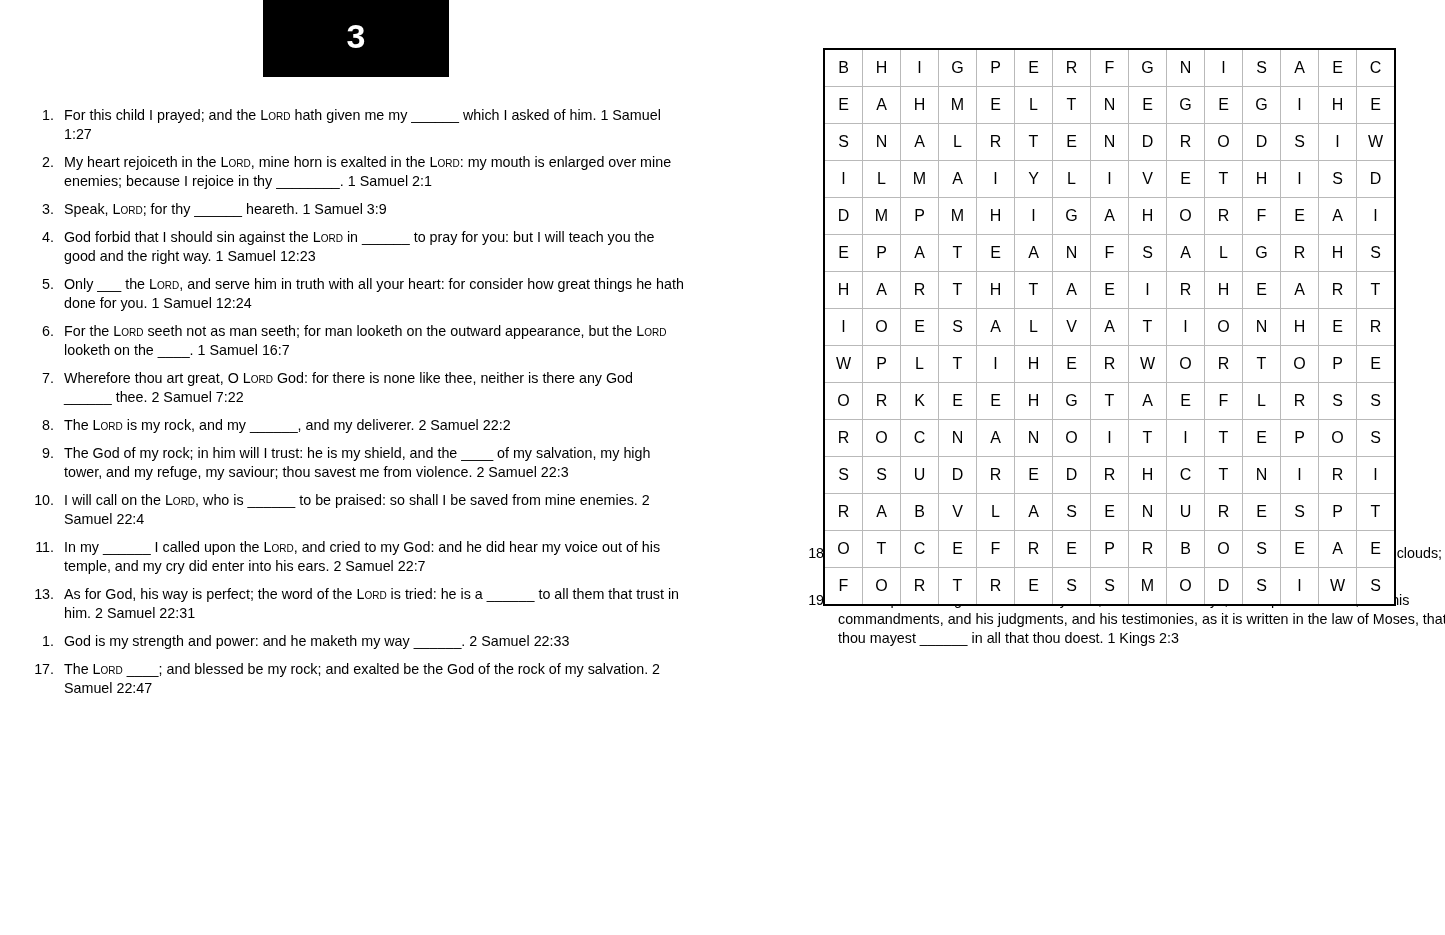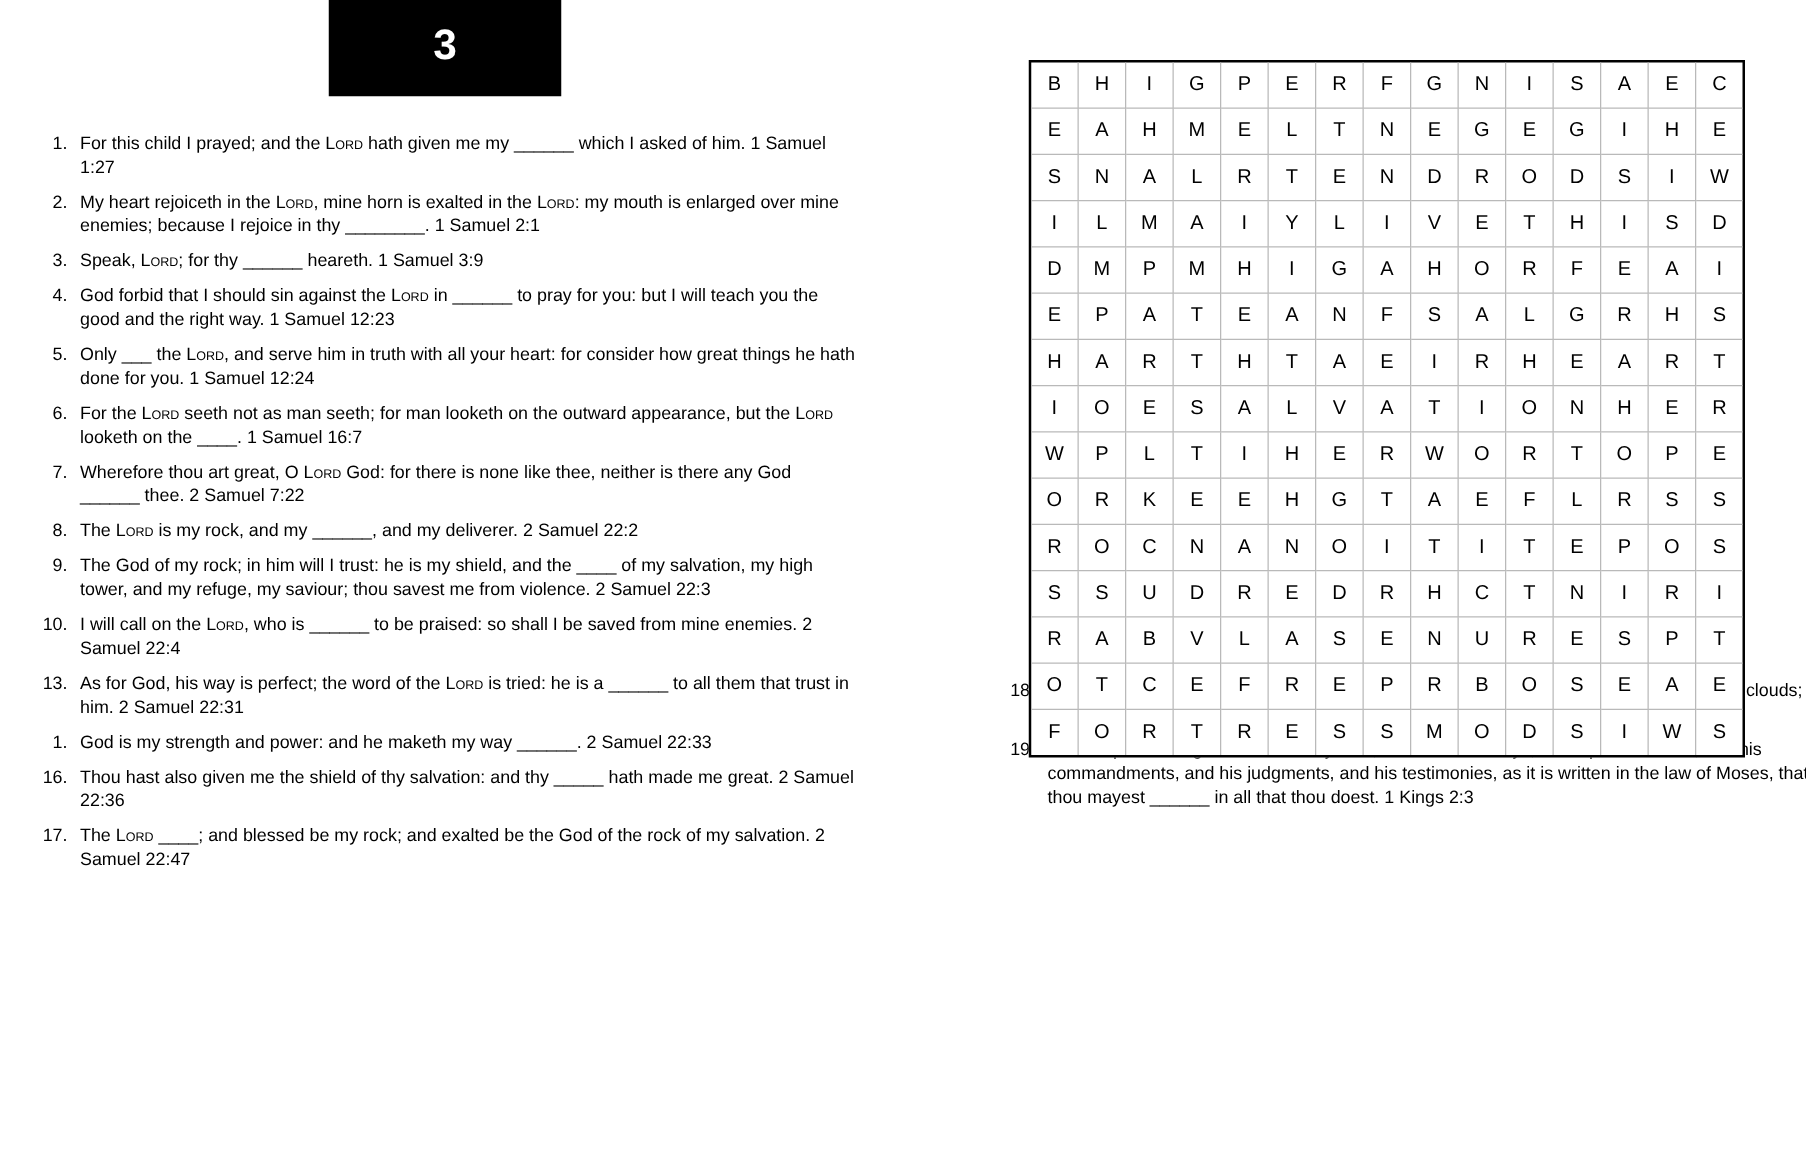--- a/index.html
+++ b/index.html
@@ -142,30 +142,30 @@
     </div>
     <div class="clue">
       <span class="idx">9.</span>
       <span class="txt">The God of my rock; in him will I trust: he is my shield, and the ____ of my salvation, my high tower, and my refuge, my saviour; thou savest me from violence. 2 Samuel 22:3</span>
     </div>
     <div class="clue">
       <span class="idx">10.</span>
       <span class="txt">I will call on the <span class="sc">Lord</span>, who is ______ to be praised: so shall I be saved from mine enemies. 2 Samuel 22:4</span>
     </div>
     <div class="clue">
+      <span class="idx">11.</span>
+      <span class="txt">In my ______ I called upon the <span class="sc">Lord</span>, and cried to my God: and he did hear my voice out of his temple, and my cry did enter into his ears. 2 Samuel 22:7</span>
+    </div>
+    <div class="clue">
       <span class="idx">13.</span>
       <span class="txt">As for God, his way is perfect; the word of the <span class="sc">Lord</span> is tried: he is a ______ to all them that trust in him. 2 Samuel 22:31</span>
     </div>
     <div class="clue">
       <span class="idx">1.</span>
       <span class="txt">God is my strength and power: and he maketh my way ______. 2 Samuel 22:33</span>
-    </div>
-    <div class="clue">
-      <span class="idx">16.</span>
-      <span class="txt">Thou hast also given me the shield of thy salvation: and thy _____ hath made me great. 2 Samuel 22:36</span>
     </div>
     <div class="clue">
       <span class="idx">17.</span>
       <span class="txt">The <span class="sc">Lord</span> ____; and blessed be my rock; and exalted be the God of the rock of my salvation. 2 Samuel 22:47</span>
     </div>
   </div>
 
 <div id="clues-right">
     <div class="clue">
       <span class="idx">18.</span>

